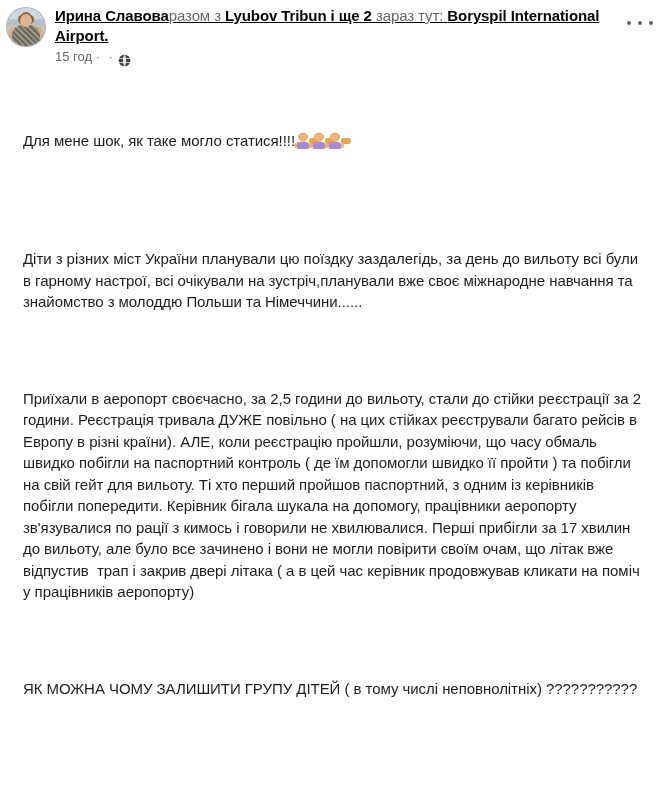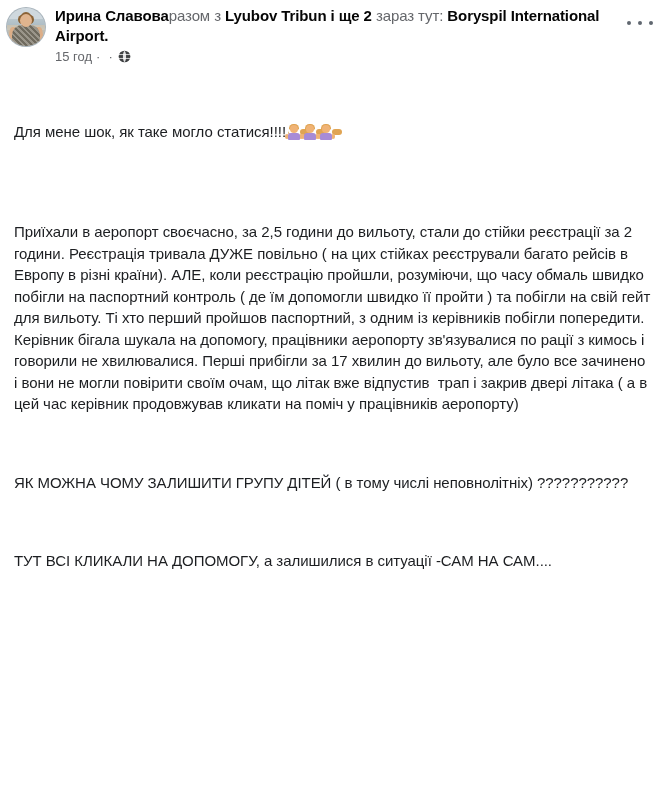--- a/index.html
+++ b/index.html
@@ -94,37 +94,38 @@
     min-width: 0;
     padding-right: 40px;
   }
 
   .headline {
     font-size: 15px;
     line-height: 20px;
     font-weight: 700;
     color: #050505;
     letter-spacing: -0.1px;
+    text-decoration: underline;
   }
   .headline .muted {
     font-weight: 400;
     color: #65676b;
   }
   .headline .strong {
     font-weight: 700;
     color: #050505;
   }
 
   .meta {
     margin-top: 2px;
     font-size: 13px;
     line-height: 17px;
     color: #65676b;
     display: flex;
-    align-items: flex-start;
+    align-items: flex-end;
     flex-wrap: wrap;
   }
   .meta .dot {
     margin: 0 4px;
     color: #65676b;
   }
   .globe-icon {
     display: inline-block;
     width: 13px;
     height: 13px;
@@ -156,21 +157,21 @@
   .post-body {
     padding: 6px 9px 0 7px;
     font-size: 15px;
     line-height: 21.5px;
     color: #1c1e21;
     letter-spacing: -0.05px;
     white-space: pre-wrap;
     word-wrap: break-word;
   }
   .post-body .para {
-    margin: 7px;
+    margin: 16px;
   }
 
   .emj {
     display: inline-block;
     vertical-align: -3px;
     width: 16px;
     height: 16px;
     position: relative;
     margin: 0 0px;
   }
@@ -252,23 +253,23 @@
     <div class="menu-dots" title="">
       <span></span>
       <span></span>
       <span></span>
     </div>
   </div>
 
   <div class="post-body">
     <div class="para"><span>Для мене шок, як таке могло статися!!!!</span><span class="emj shrug"><i class="e-hair"></i><i class="e-head"></i><i class="e-arm-l"></i><i class="e-arm-r"></i><i class="e-body"></i></span><span class="emj shrug"><i class="e-hair"></i><i class="e-head"></i><i class="e-arm-l"></i><i class="e-arm-r"></i><i class="e-body"></i></span><span class="emj shrug"><i class="e-hair"></i><i class="e-head"></i><i class="e-arm-l"></i><i class="e-arm-r"></i><i class="e-body"></i></span></div>
 
+    <div class="para">Діти з різних міст України планували цю поїздку заздалегідь, за день до вильоту всі були в гарному настрої, всі очікували на зустріч,планували вже своє міжнародне навчання та знайомство з молоддю Польши та Німеччини......</div>
     <div class="para">Приїхали в аеропорт своєчасно, за 2,5 години до вильоту, стали до стійки реєстрації за 2 години. Реєстрація тривала ДУЖЕ повільно ( на цих стійках реєстрували багато рейсів в Европу в різні країни). АЛЕ, коли реєстрацію пройшли, розуміючи, що часу обмаль швидко побігли на паспортний контроль ( де їм допомогли швидко її пройти ) та побігли на свій гейт для вильоту. Ті хто перший пройшов паспортний, з одним із керівників побігли попередити. Керівник бігала шукала на допомогу, працівники аеропорту зв'язувалися по рації з кимось і говорили не хвилювалися. Перші прибігли за 17 хвилин до вильоту, але було все зачинено і вони не могли повірити своїм очам, що літак вже відпустив  трап і закрив двері літака ( а в цей час керівник продовжував кликати на поміч у працівників аеропорту)</div>
     <div class="para">ЯК МОЖНА ЧОМУ ЗАЛИШИТИ ГРУПУ ДІТЕЙ ( в тому числі неповнолітніх) ???????????</div>
-    <div class="para">ТУТ ВСІ КЛИКАЛИ НА ДОПОМОГУ, а залишилися в ситуації -САМ НА САМ....</div>
     
     
     
     
     
     
     
 
     
 

